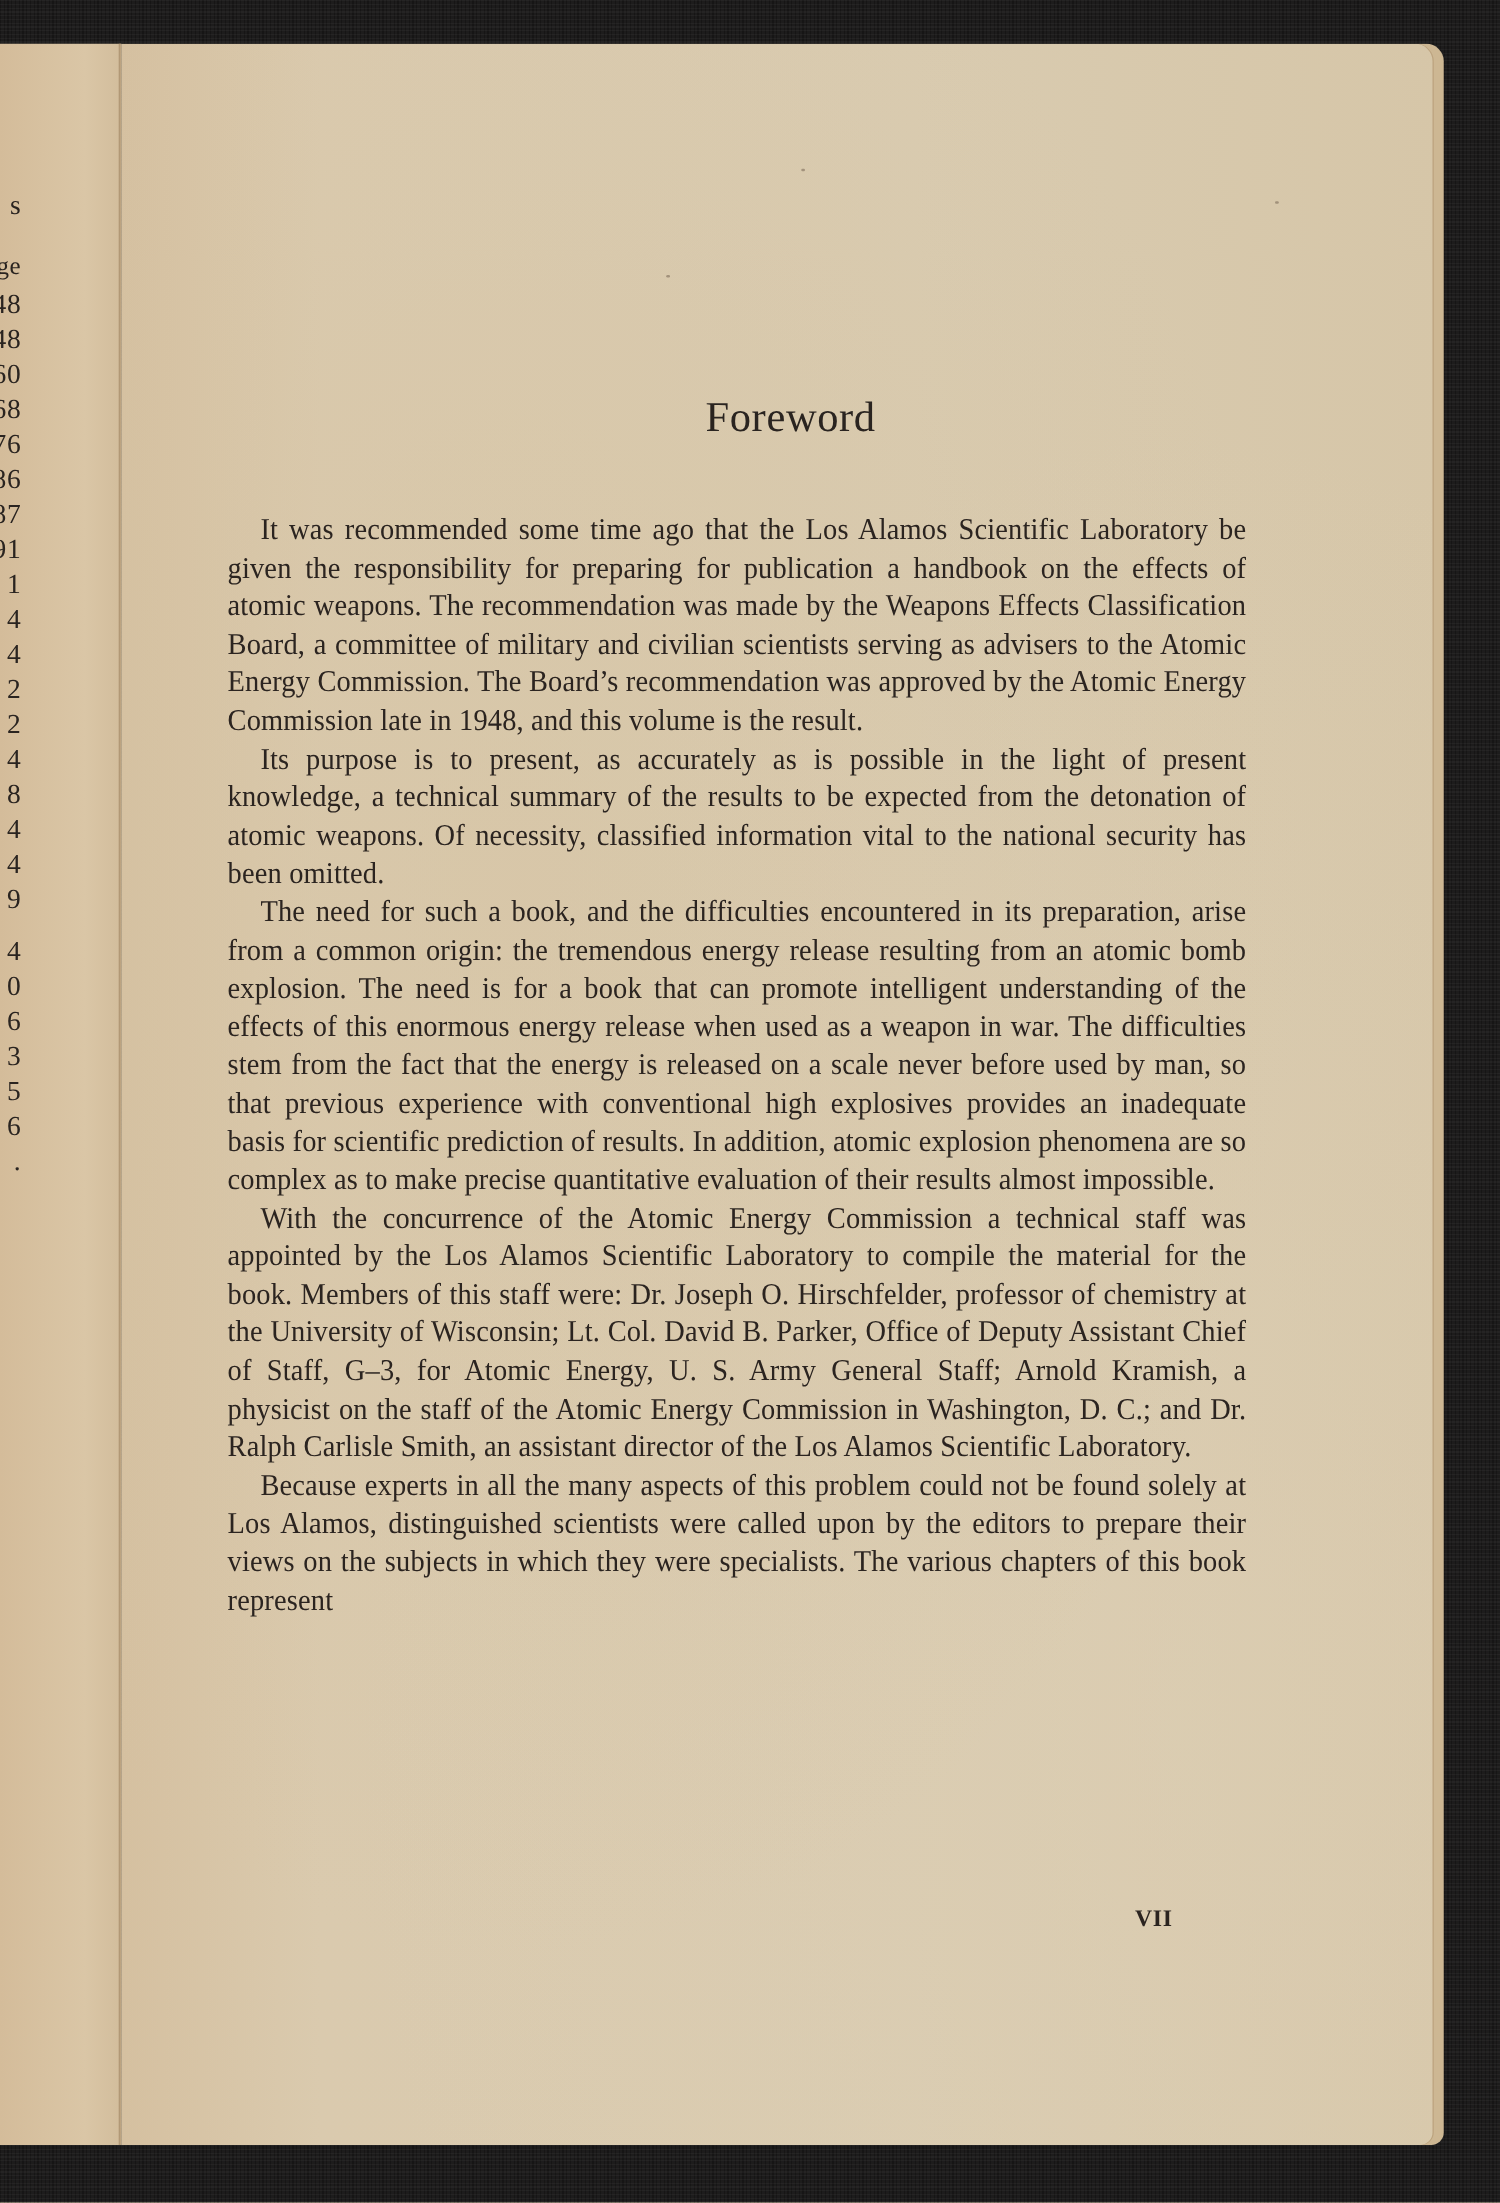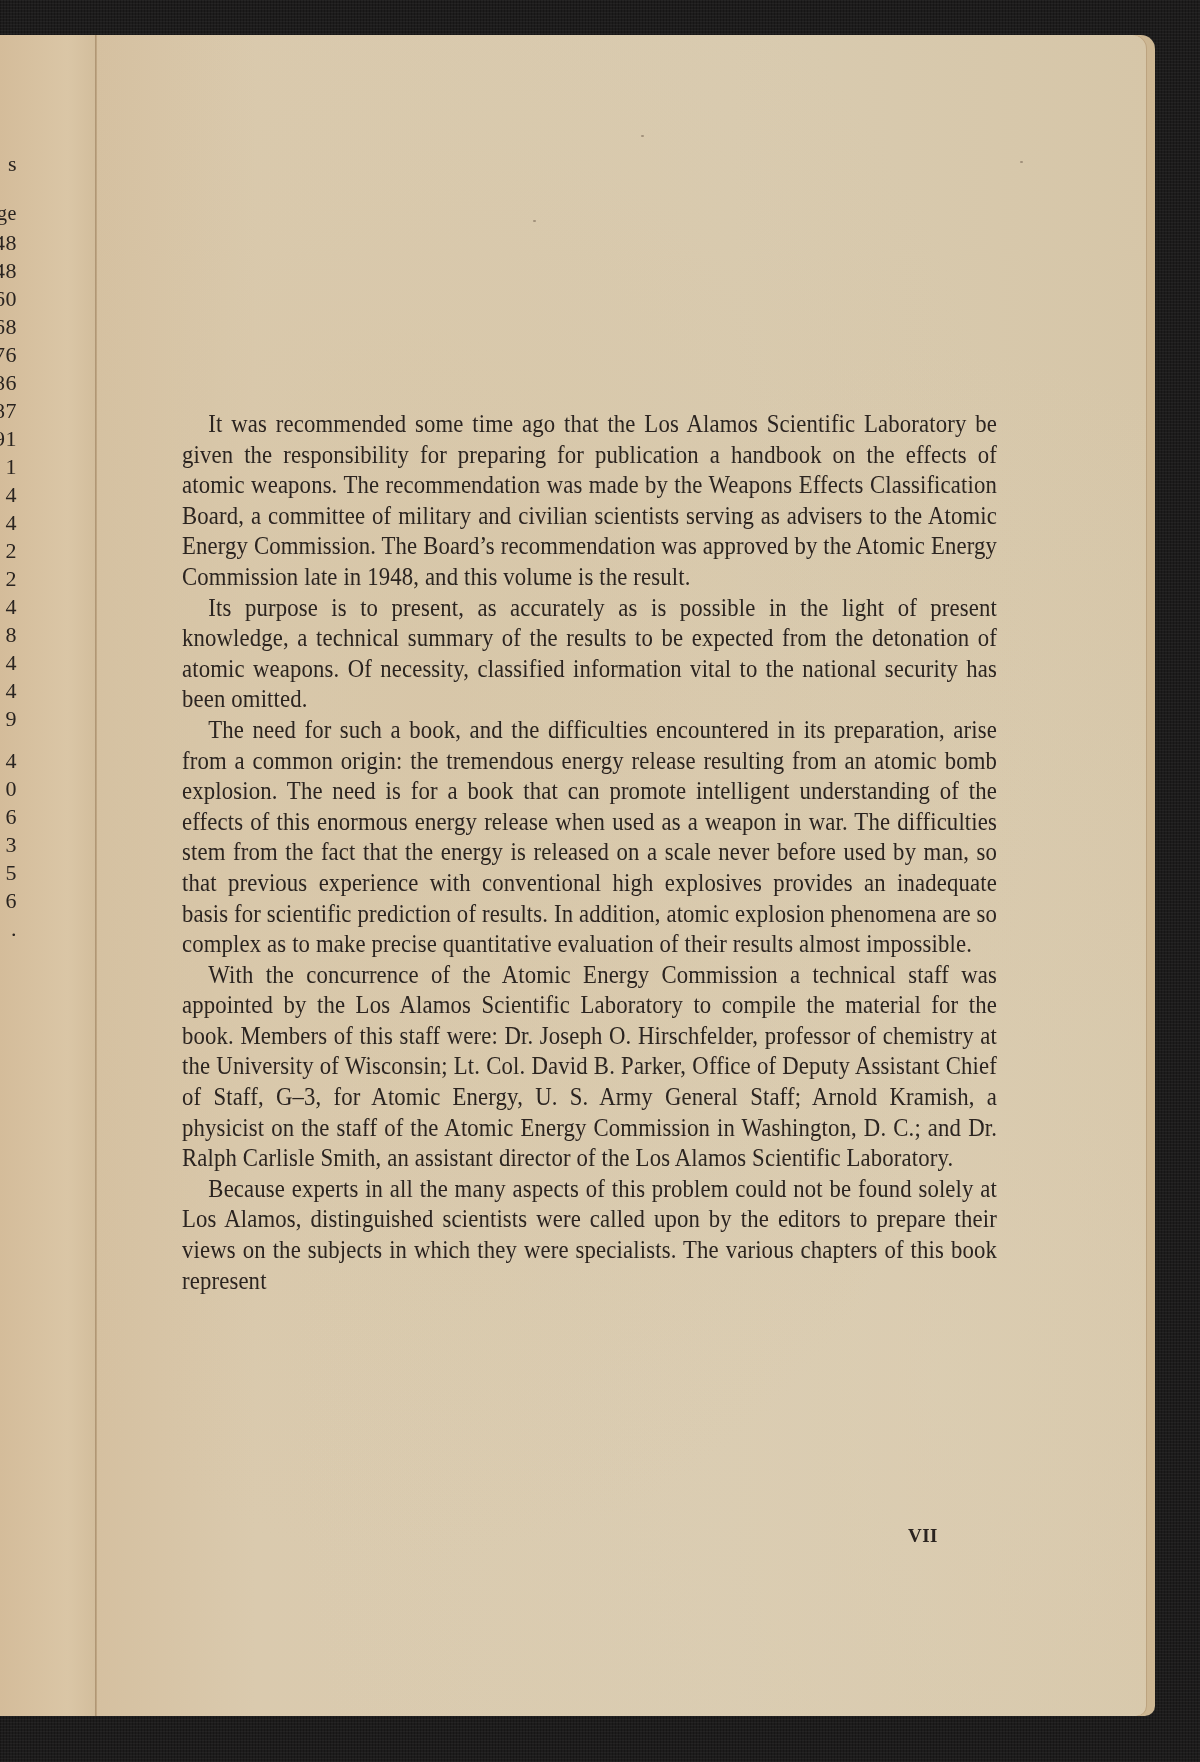--- a/index.html
+++ b/index.html
@@ -149,20 +149,21 @@
       <span class="facing-entry" style="top: 771px;">6</span>
       <span class="facing-entry" style="top: 799px;">3</span>
       <span class="facing-entry" style="top: 827px;">5</span>
       <span class="facing-entry" style="top: 855px;">6</span>
       <span class="facing-entry" style="top: 883px;">.</span>
     </div>
 </div>
 <div class="gutter-line"></div>
 
 <div class="main-page">
+  <h1 class="page-title">Foreword</h1>
 
   <div class="text-block">
     <p>It was recommended some time ago that the Los Alamos Scientific Laboratory be given the responsibility for preparing for publication a handbook on the effects of atomic weapons.  The recommendation was made by the Weapons Effects Classification Board, a committee of military and civilian scientists serving as advisers to the Atomic Energy Commission.  The Board’s recommendation was approved by the Atomic Energy Commission late in 1948, and this volume is the result.</p>
     <p>Its purpose is to present, as accurately as is possible in the light of present knowledge, a technical summary of the results to be expected from the detonation of atomic weapons.  Of necessity, classified in­formation vital to the national security has been omitted.</p>
     <p>The need for such a book, and the difficulties encountered in its preparation, arise from a common origin: the tremendous energy release resulting from an atomic bomb explosion.  The need is for a book that can promote intelligent understanding of the effects of this enormous energy release when used as a weapon in war.  The diffi­culties stem from the fact that the energy is released on a scale never before used by man, so that previous experience with conventional high explosives provides an inadequate basis for scientific prediction of results.  In addition, atomic explosion phenomena are so complex as to make precise quantitative evaluation of their results almost impossible.</p>
     <p>With the concurrence of the Atomic Energy Commission a technical staff was appointed by the Los Alamos Scientific Laboratory to com­pile the material for the book.  Members of this staff were: Dr. Joseph O. Hirschfelder, professor of chemistry at the University of Wisconsin; Lt. Col. David B. Parker, Office of Deputy Assistant Chief of Staff, G–3, for Atomic Energy, U. S. Army General Staff; Arnold Kramish, a physicist on the staff of the Atomic Energy Commission in Washington, D. C.; and Dr. Ralph Carlisle Smith, an assistant director of the Los Alamos Scientific Laboratory.</p>
     <p>Because experts in all the many aspects of this problem could not be found solely at Los Alamos, distinguished scientists were called upon by the editors to prepare their views on the subjects in which they were specialists.  The various chapters of this book represent</p>
   </div>
 
   <div class="page-number">VII</div>

